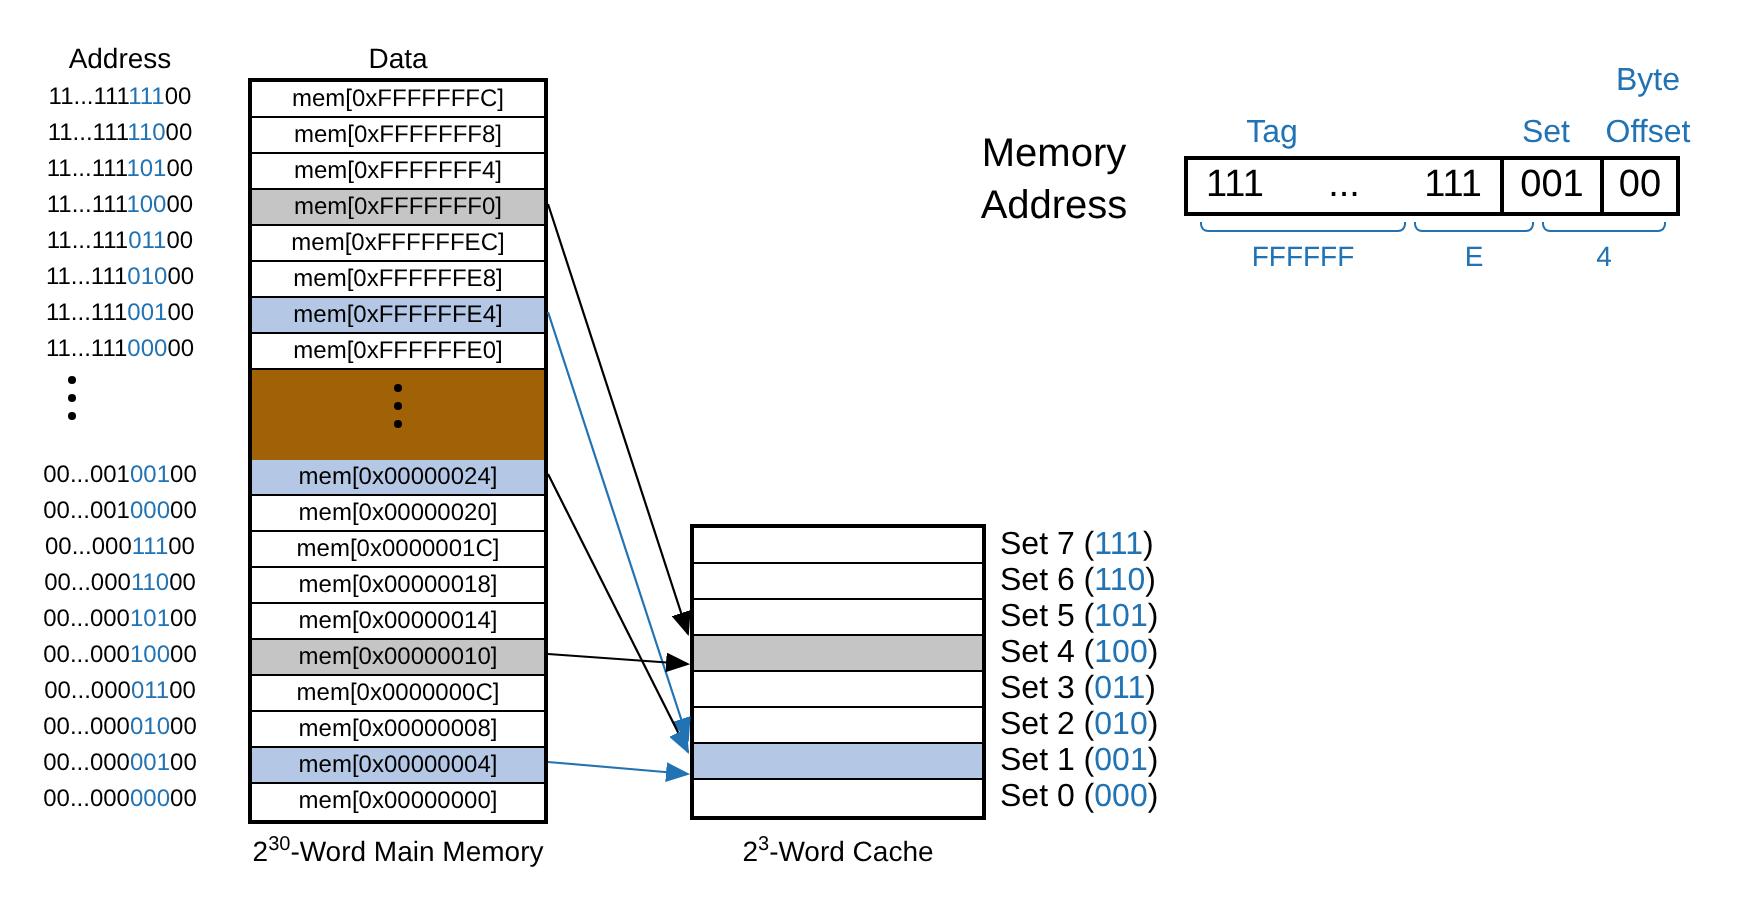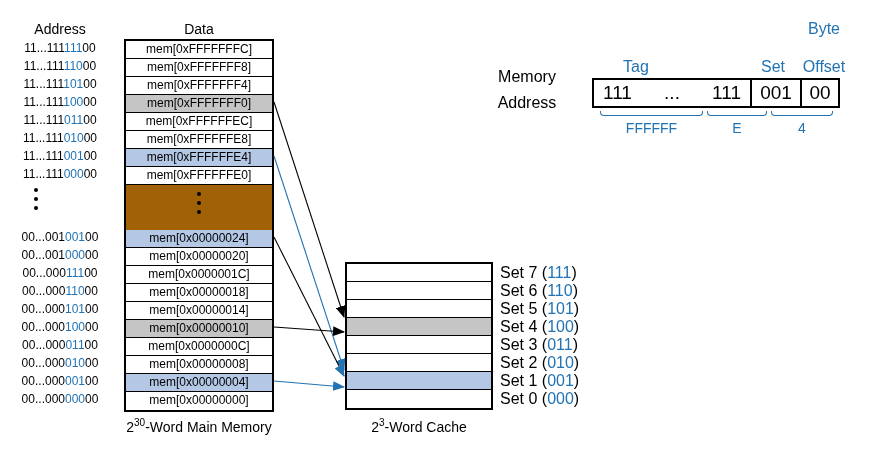--- a/index.html
+++ b/index.html
@@ -34,24 +34,24 @@
   .cache-row{height:18px;border-bottom:1px solid #000;box-sizing:border-box;}
   .cache-table .cache-row:last-child{border-bottom:none;}
   .cache-labels{position:absolute;left:500px;top:264px;}
   .cache-label{height:18px;line-height:18px;font-size:16px;white-space:nowrap;}
 
   .caption{position:absolute;top:417px;font-size:14px;text-align:center;white-space:nowrap;}
   .caption sup{font-size:10px;}
   .caption-mem{left:104px;width:190px;}
   .caption-cache{left:345px;width:148px;}
 
-  .mem-addr-label{position:absolute;left:483px;top:64px;width:88px;font-size:16px;
+  .mem-addr-label{position:absolute;left:483px;top:64px;width:88px;font-size:20px;
                   line-height:26px;text-align:center;}
   .flabel{position:absolute;color:var(--blue);font-size:16px;text-align:center;white-space:nowrap;}
-  .fl-byte{left:793px;top:20px;width:62px;}
+  .fl-byte{left:793px;top:32px;width:62px;}
   .fl-tag{left:558px;top:58px;width:156px;}
   .fl-set{left:748px;top:58px;width:50px;}
   .fl-off{left:793px;top:58px;width:62px;}
 
   .abox{position:absolute;left:592px;top:78px;width:248px;height:30px;border:2px solid #000;
         box-sizing:border-box;display:flex;background:#fff;}
   .abox-field{display:flex;align-items:center;justify-content:center;font-size:19px;
               box-sizing:border-box;height:100%;}
   .f-tag{width:156px;justify-content:space-between;padding:0 9px;}
   .f-set{width:50px;border-left:2px solid #000;}

